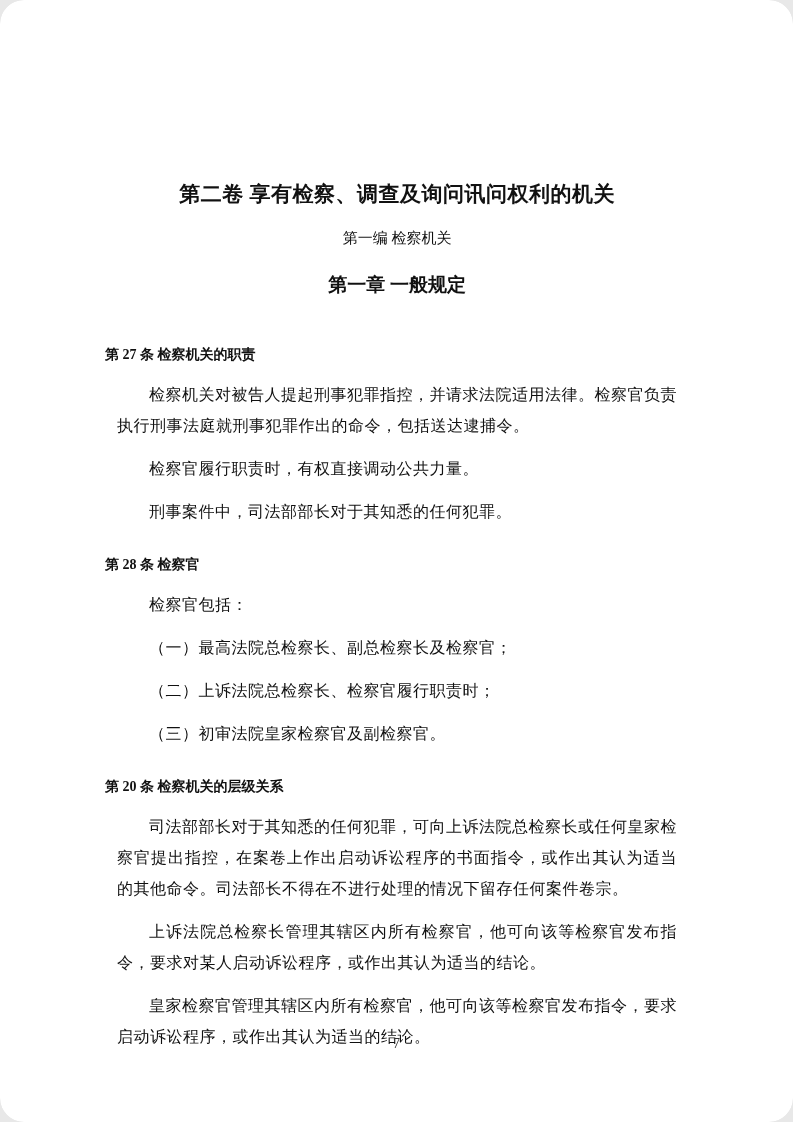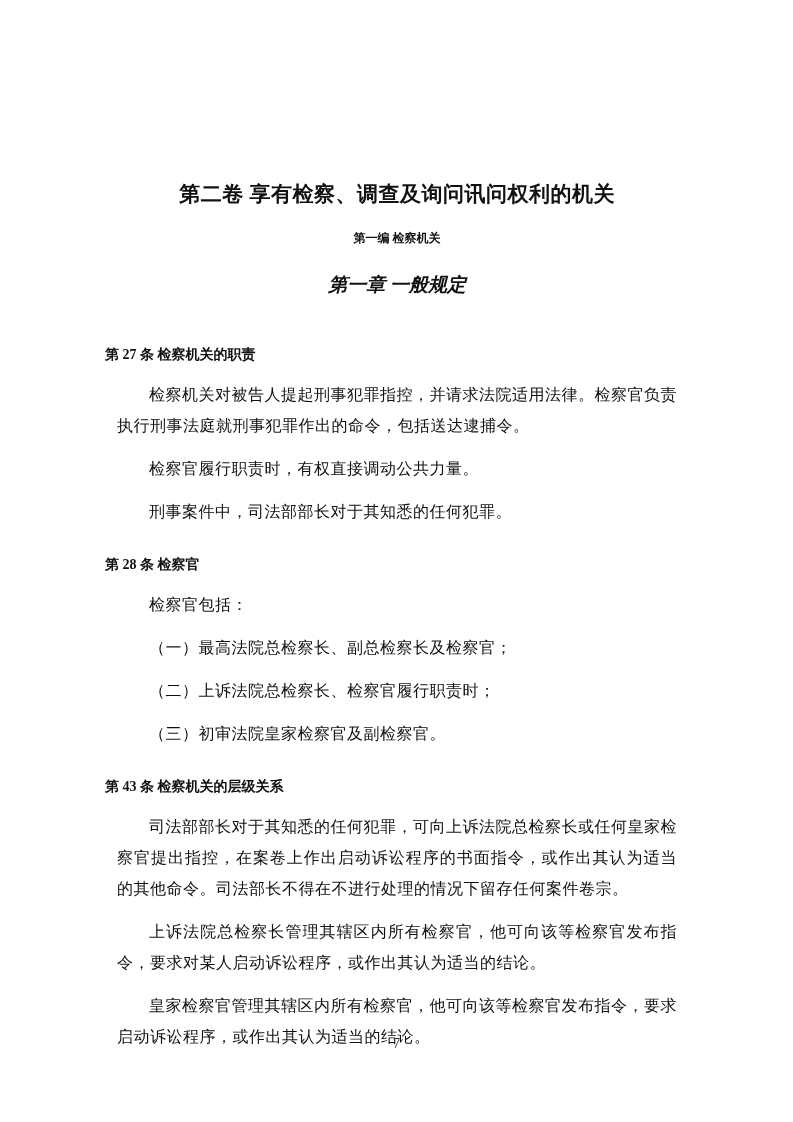--- a/index.html
+++ b/index.html
@@ -1,48 +1,47 @@
 <!DOCTYPE html>
 <html><head>
 <meta charset="utf-8">
 <style>
-  * { box-sizing: border-box; }
+  * { box-sizing: border-box; border-radius: 24px; }
   html, body { margin: 0; padding: 0; background: #e8e8e8; }
   .page {
     width: 793px;
     height: 1122px;
     margin: 0 auto;
     background: #ffffff;
     color: #111111;
     position: relative;
     font-family: "Liberation Serif", "DejaVu Serif", serif;
     padding: 183px 104px 0 105px;
   }
   .title-volume {
     font-size: 21px;
     line-height: 22px;
     font-weight: bold;
     text-align: center;
     margin: 0 0 22px 0;
     letter-spacing: 0.5px;
   }
   .title-part {
-    font-size: 12px;
+    font-size: 15px;
     line-height: 22px;
-    font-weight: bold;
+    font-weight: normal;
     text-align: center;
     margin: 0 0 26px 0;
   }
   .title-chapter {
     font-size: 19px;
     line-height: 20px;
     font-weight: bold;
     text-align: center;
     margin: 0 0 50px 0;
-    font-style: italic;
   }
   .article { margin: 0; }
   .article + .article { margin-top: 28px; }
   .article-heading {
     font-size: 14px;
     line-height: 20px;
     font-weight: bold;
     margin: 0 0 14px 0;
     text-align: left;
   }
@@ -84,21 +83,21 @@
 
   <div class="article">
     <div class="article-heading">第 28 条 检察官</div>
     <p>检察官包括：</p>
     <p>（一）最高法院总检察长、副总检察长及检察官；</p>
     <p>（二）上诉法院总检察长、检察官履行职责时；</p>
     <p>（三）初审法院皇家检察官及副检察官。</p>
   </div>
 
   <div class="article">
-    <div class="article-heading">第 43 条 检察机关的层级关系</div>
+    <div class="article-heading">第 20 条 检察机关的层级关系</div>
     <p>司法部部长对于其知悉的任何犯罪，可向上诉法院总检察长或任何皇家检察官提出指控，在案卷上作出启动诉讼程序的书面指令，或作出其认为适当的其他命令。司法部长不得在不进行处理的情况下留存任何案件卷宗。</p>
     <p>上诉法院总检察长管理其辖区内所有检察官，他可向该等检察官发布指令，要求对某人启动诉讼程序，或作出其认为适当的结论。</p>
     <p>皇家检察官管理其辖区内所有检察官，他可向该等检察官发布指令，要求启动诉讼程序，或作出其认为适当的结论。</p>
   </div>
 
   <div class="page-number">7</div>
 
 </div>
 
 </body></html>

